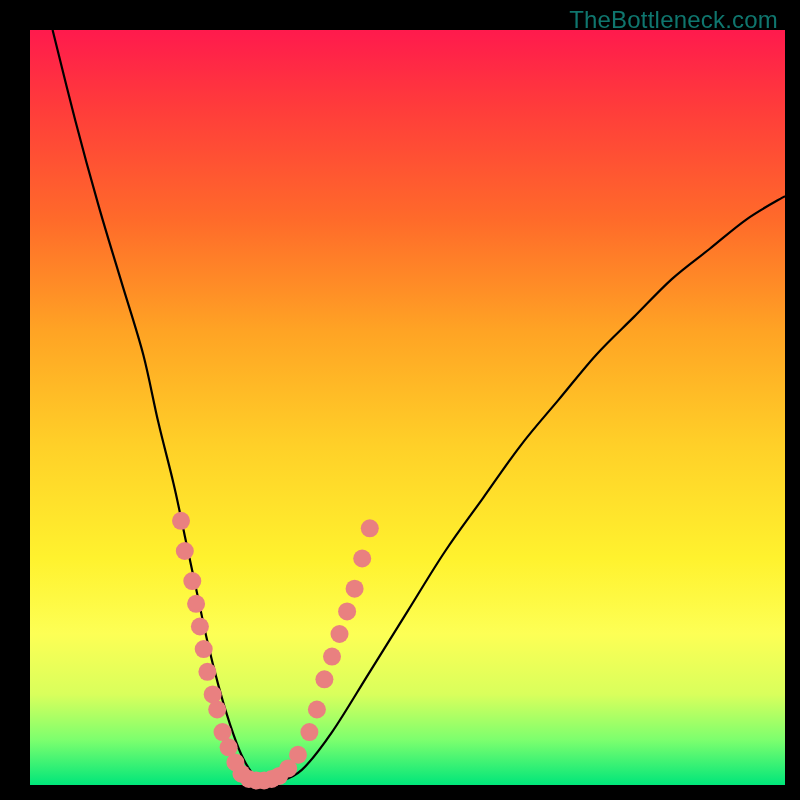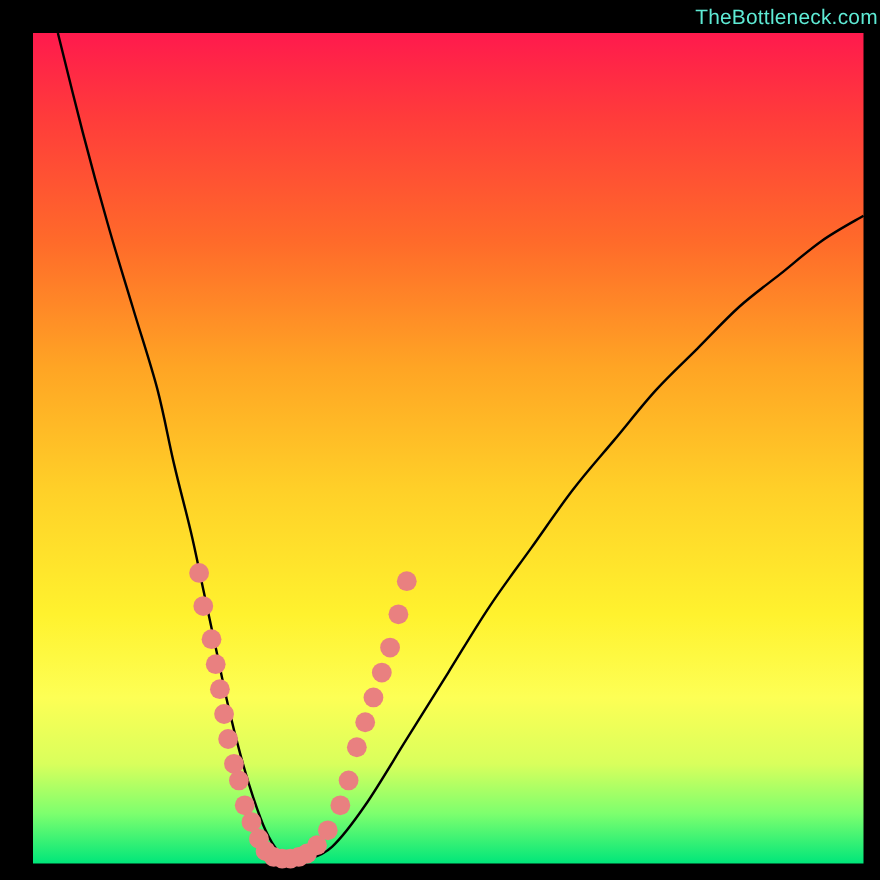--- a/index.html
+++ b/index.html
@@ -33,24 +33,24 @@
       #ffd028 55%,
       #fff22e 70%,
       #fdff55 80%,
       #d9ff5c 88%,
       #7dff6e 94%,
       #00e67a 100%);
   }
   .watermark {
     position: absolute;
     top: 6px;
-    right: 2px;
-    font-size: 19px;
+    right: 22px;
+    font-size: 24px;
     font-weight: 500;
-    color: #5eead4;
+    color: #0f766e;
     letter-spacing: 0.2px;
   }
   svg.curve {
     position: absolute;
     left: 0;
     top: 0;
     width: 755px;
     height: 755px;
     overflow: visible;
   }

